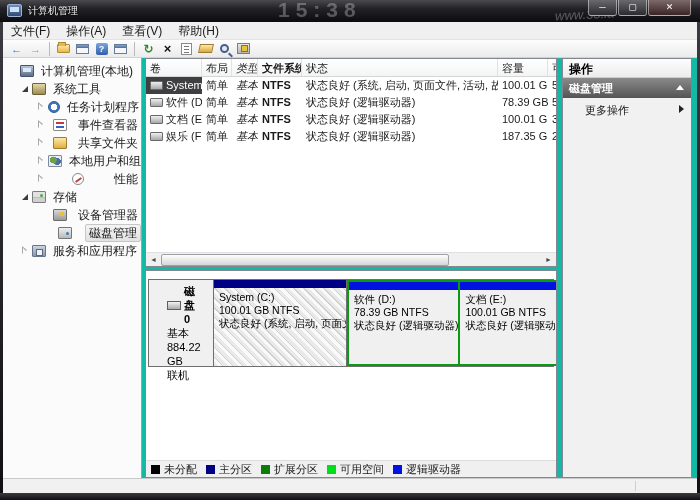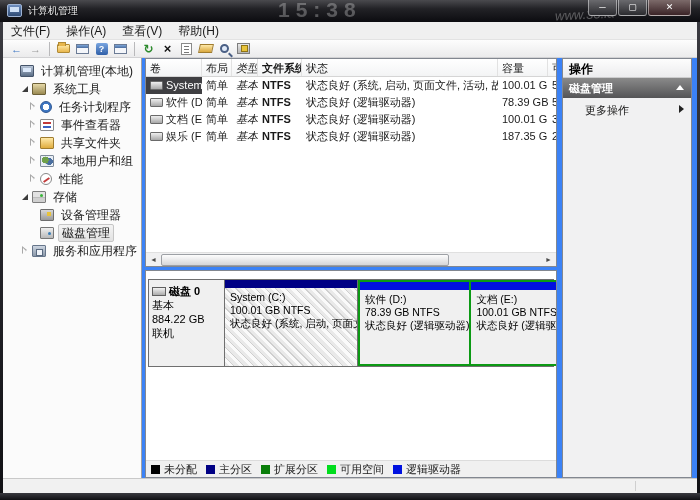--- a/index.html
+++ b/index.html
@@ -60,29 +60,29 @@
   .g-delete { color:#111; font-weight:bold; font-size:13px; }
   .mini-sheet { width:11px; height:12px; background:#fff; border:1px solid #8a8a8a; position:relative; }
   .mini-sheet::before { content:""; position:absolute; left:2px; top:2px; right:2px; height:1px; background:#777; box-shadow:0 3px 0 #777, 0 6px 0 #777; }
   .mini-openfolder { width:14px; height:9px; background:linear-gradient(#ffe9a8,#d9a83e); border:1px solid #a07c2e; transform:skewX(-12deg); }
   .mini-find { width:9px; height:9px; border:2px solid #4a5f85; border-radius:50%; position:relative; background:#dfe9f8; }
   .mini-find::after { content:""; position:absolute; width:5px; height:2px; background:#4a5f85; transform:rotate(45deg); left:6px; top:8px; }
   .mini-diskset { width:13px; height:11px; background:linear-gradient(#e8e8e8,#b5b5b5); border:1px solid #7d7d7d; position:relative; }
   .mini-diskset::after { content:""; position:absolute; right:1px; bottom:1px; width:5px; height:5px; background:#e8c33a; border:1px solid #8f7415; }
 
   
-  .workspace { position:absolute; left:3px; top:58px; width:694px; height:420px; background:#3b82f6; }
+  .workspace { position:absolute; left:3px; top:58px; width:694px; height:420px; background:#14b8a6; }
 
   
   .tree-pane {
     position:absolute; left:0; top:0; width:139px; height:420px;
     background:#fbfbfb; border-right:1px solid #9fa1a6; padding-top:4px; overflow:hidden;
   }
   .tree-item { height:18px; display:flex; align-items:center; white-space:nowrap; }
-  .lvl0 { padding-left:6px; } .lvl1 { padding-left:18px; } .lvl2 { padding-left:26px; }
+  .lvl0 { padding-left:6px; } .lvl1 { padding-left:18px; } .lvl2 { padding-left:34px;justify-content:space-between; }
   .exp { width:10px; height:10px; margin-right:1px; position:relative; flex:none; }
   .exp.collapsed::before { content:""; position:absolute; left:2px; top:1px;
     border-top:4px solid transparent; border-bottom:4px solid transparent; border-left:5px solid transparent;
     border-left-color:#fff; box-shadow:none; }
   .exp.collapsed::after { content:""; position:absolute; left:1px; top:0;
     border-top:4px solid transparent; border-bottom:4px solid transparent; border-left:5px solid #a8a8a8; }
   .exp.collapsed::before { border-left:3px solid #fbfbfb; left:2px; top:2px; border-top:3px solid transparent; border-bottom:3px solid transparent; z-index:2; }
   .exp.expanded::after { content:""; position:absolute; left:1px; top:2px; width:0; height:0;
     border-bottom:6px solid #3c3c3c; border-left:6px solid transparent; }
   .ti { width:14px; height:12px; margin-right:4px; flex:none; border-radius:1px; position:relative; }
@@ -125,21 +125,21 @@
   .hs-left{left:1px;} .hs-right{right:1px;}
   .hs-thumb { position:absolute; left:15px; top:1px; width:288px; height:12px;
     background:linear-gradient(#fdfdfd,#d6d6d8); border:1px solid #9da0a5; border-radius:2px; }
 
   
   .disk-pane {
     position:absolute; left:142px; top:212px; width:412px; height:208px;
     background:#fff; border:1px solid #828790; overflow:hidden;
   }
   .disk-row { position:absolute; left:2px; top:8px; width:406px; height:88px; border:1px solid #6f6f6f; display:flex; background:#fff; }
-  .disk-info { width:76px; flex:none; background:#f0f0f0; border-right:1px solid #6f6f6f; padding:4px 3px; font-size:11px; line-height:14px; }
+  .disk-info { width:65px; flex:none; background:#f0f0f0; border-right:1px solid #6f6f6f; padding:4px 18px; font-size:11px; line-height:14px; }
   .disk-info .dname { font-weight:bold; display:flex; align-items:center; gap:3px; }
   .dmini { width:14px; height:9px; background:linear-gradient(#f2f2f2,#ababab); border:1px solid #5f5f5f; flex:none; }
   .part { position:relative; overflow:hidden; }
   .part .bar { height:8px; width:100%; }
   .part .ptxt { padding:3px 0 0 5px; font-size:10.5px; line-height:13px; white-space:nowrap; }
   .part-primary { width:133px; flex:none; background:repeating-linear-gradient(45deg,#e9e9e9 0 3px,#fafafa 3px 6px,#cfcfcf 6px 7px); border-right:1px solid #6f6f6f; }
   .ext-group { flex:1; display:flex; border:2px solid #0c9a14; background:#0c9a14; gap:2px; }
   .part-logical { flex:1; background:#f0f0f0; }
 
   .legend { position:absolute; left:0; right:0; bottom:0; height:17px; background:#f0f0f0; border-top:1px solid #dcdcdc; display:flex; align-items:center; padding-left:5px; gap:9px; }

